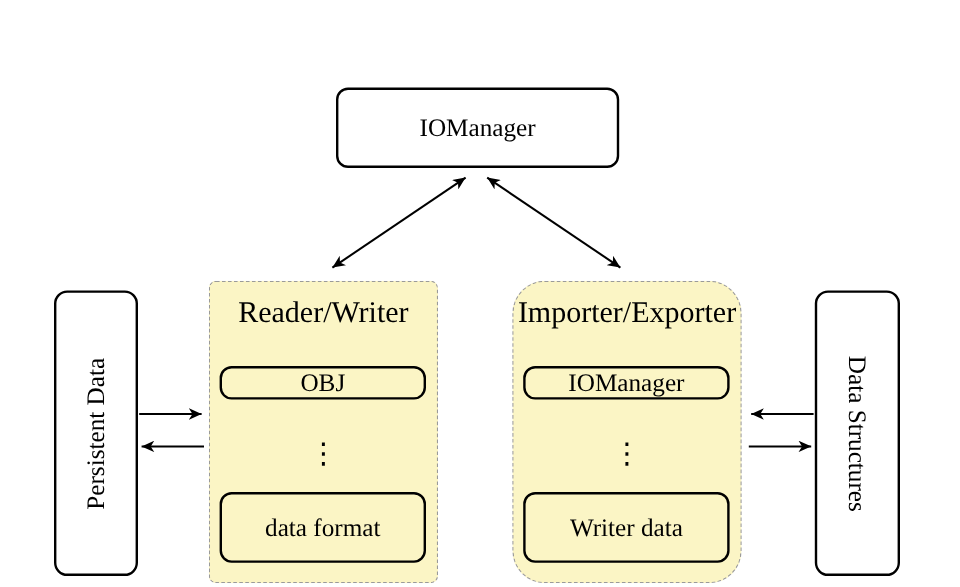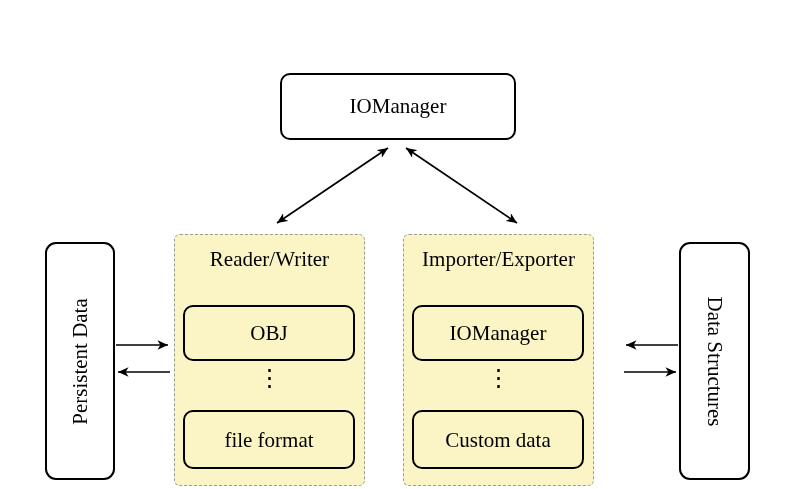--- a/index.html
+++ b/index.html
@@ -46,45 +46,45 @@
   .vnode-persistent span { transform: rotate(-90deg); }
   .vnode-structures span { transform: rotate(90deg); }
   .group {
     position: absolute;
     width: 191px; height: 252px;
     background: var(--group-fill);
     border: 1.5px dashed var(--group-border);
     border-radius: 6px;
   }
   .group-left { left: 174px; top: 202px; }
-  .group-right { left: 403px; top: 202px; }
+  .group-right { left: 427px; top: 202px; border-radius: 27px; }
   .group-title {
     position: absolute;
     top: 12px; left: 0;
     width: 100%;
     text-align: center;
-    font-size: 21px;
+    font-size: 25px;
     white-space: nowrap;
   }
   .item {
     position: absolute;
     left: 8px;
     width: 172px;
     background: var(--group-fill);
     border: 2.75px solid var(--node-border);
     border-radius: 10px;
     display: flex;
     flex-direction: column;
     align-items: center;
     justify-content: center;
     font-size: 21px;
     line-height: 26px;
     text-align: center;
   }
-  .item-top { top: 70px; height: 56px; }
+  .item-top { top: 70px; height: 28px; }
   .item-bottom { top: 175px; height: 59px; }
   .dots {
     position: absolute;
     top: 129px; left: 0;
     width: 100%;
     text-align: center;
     font-size: 24px;
     line-height: 28px;
     font-family: "DejaVu Sans", sans-serif;
     color: var(--text);
@@ -121,28 +121,28 @@
     <span>Data Structures</span>
   </div>
 
   <div class="group group-left">
     <div class="group-title">Reader/Writer</div>
     <div class="item item-top">
       <span>OBJ</span>
     </div>
     <div class="dots">⋮</div>
     <div class="item item-bottom">
-      <span>file format</span>
+      <span>data format</span>
     </div>
   </div>
 
   <div class="group group-right">
     <div class="group-title">Importer/Exporter</div>
     <div class="item item-top">
       <span>IOManager</span>
     </div>
     <div class="dots">⋮</div>
     <div class="item item-bottom">
-      <span>Custom data</span>
+      <span>Writer data</span>
     </div>
   </div>
 
 </div>
 
 </body></html>

